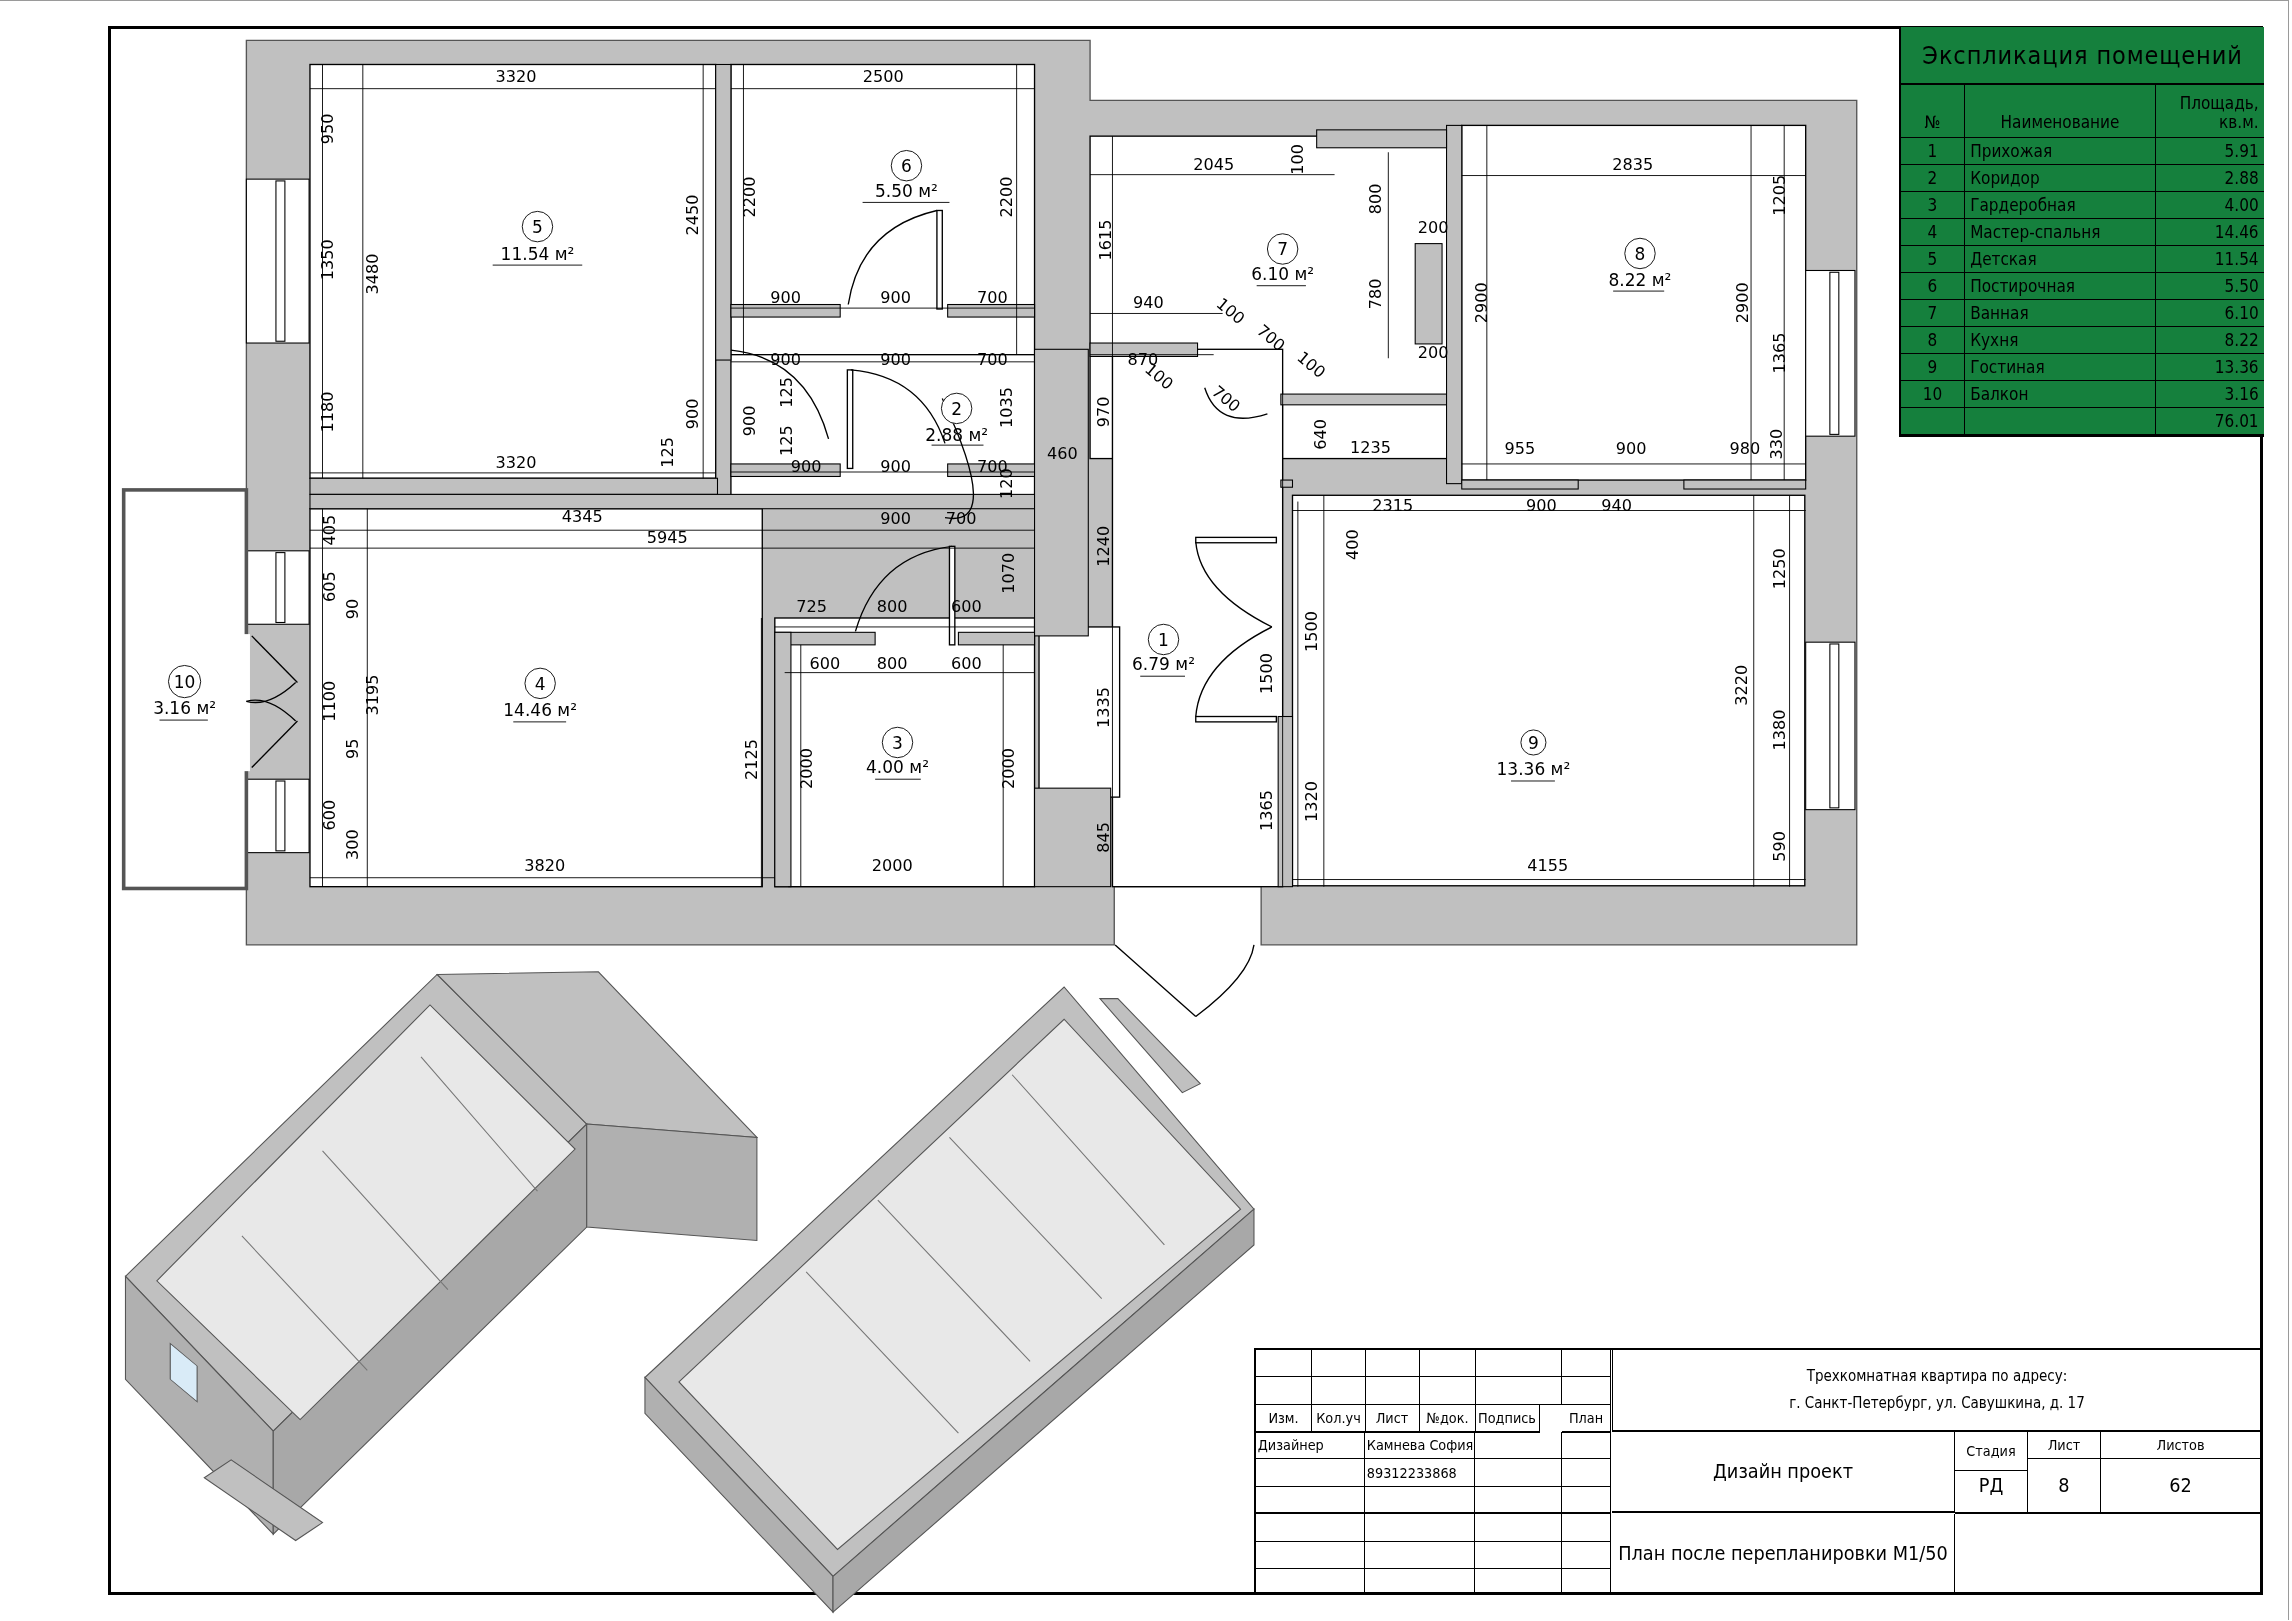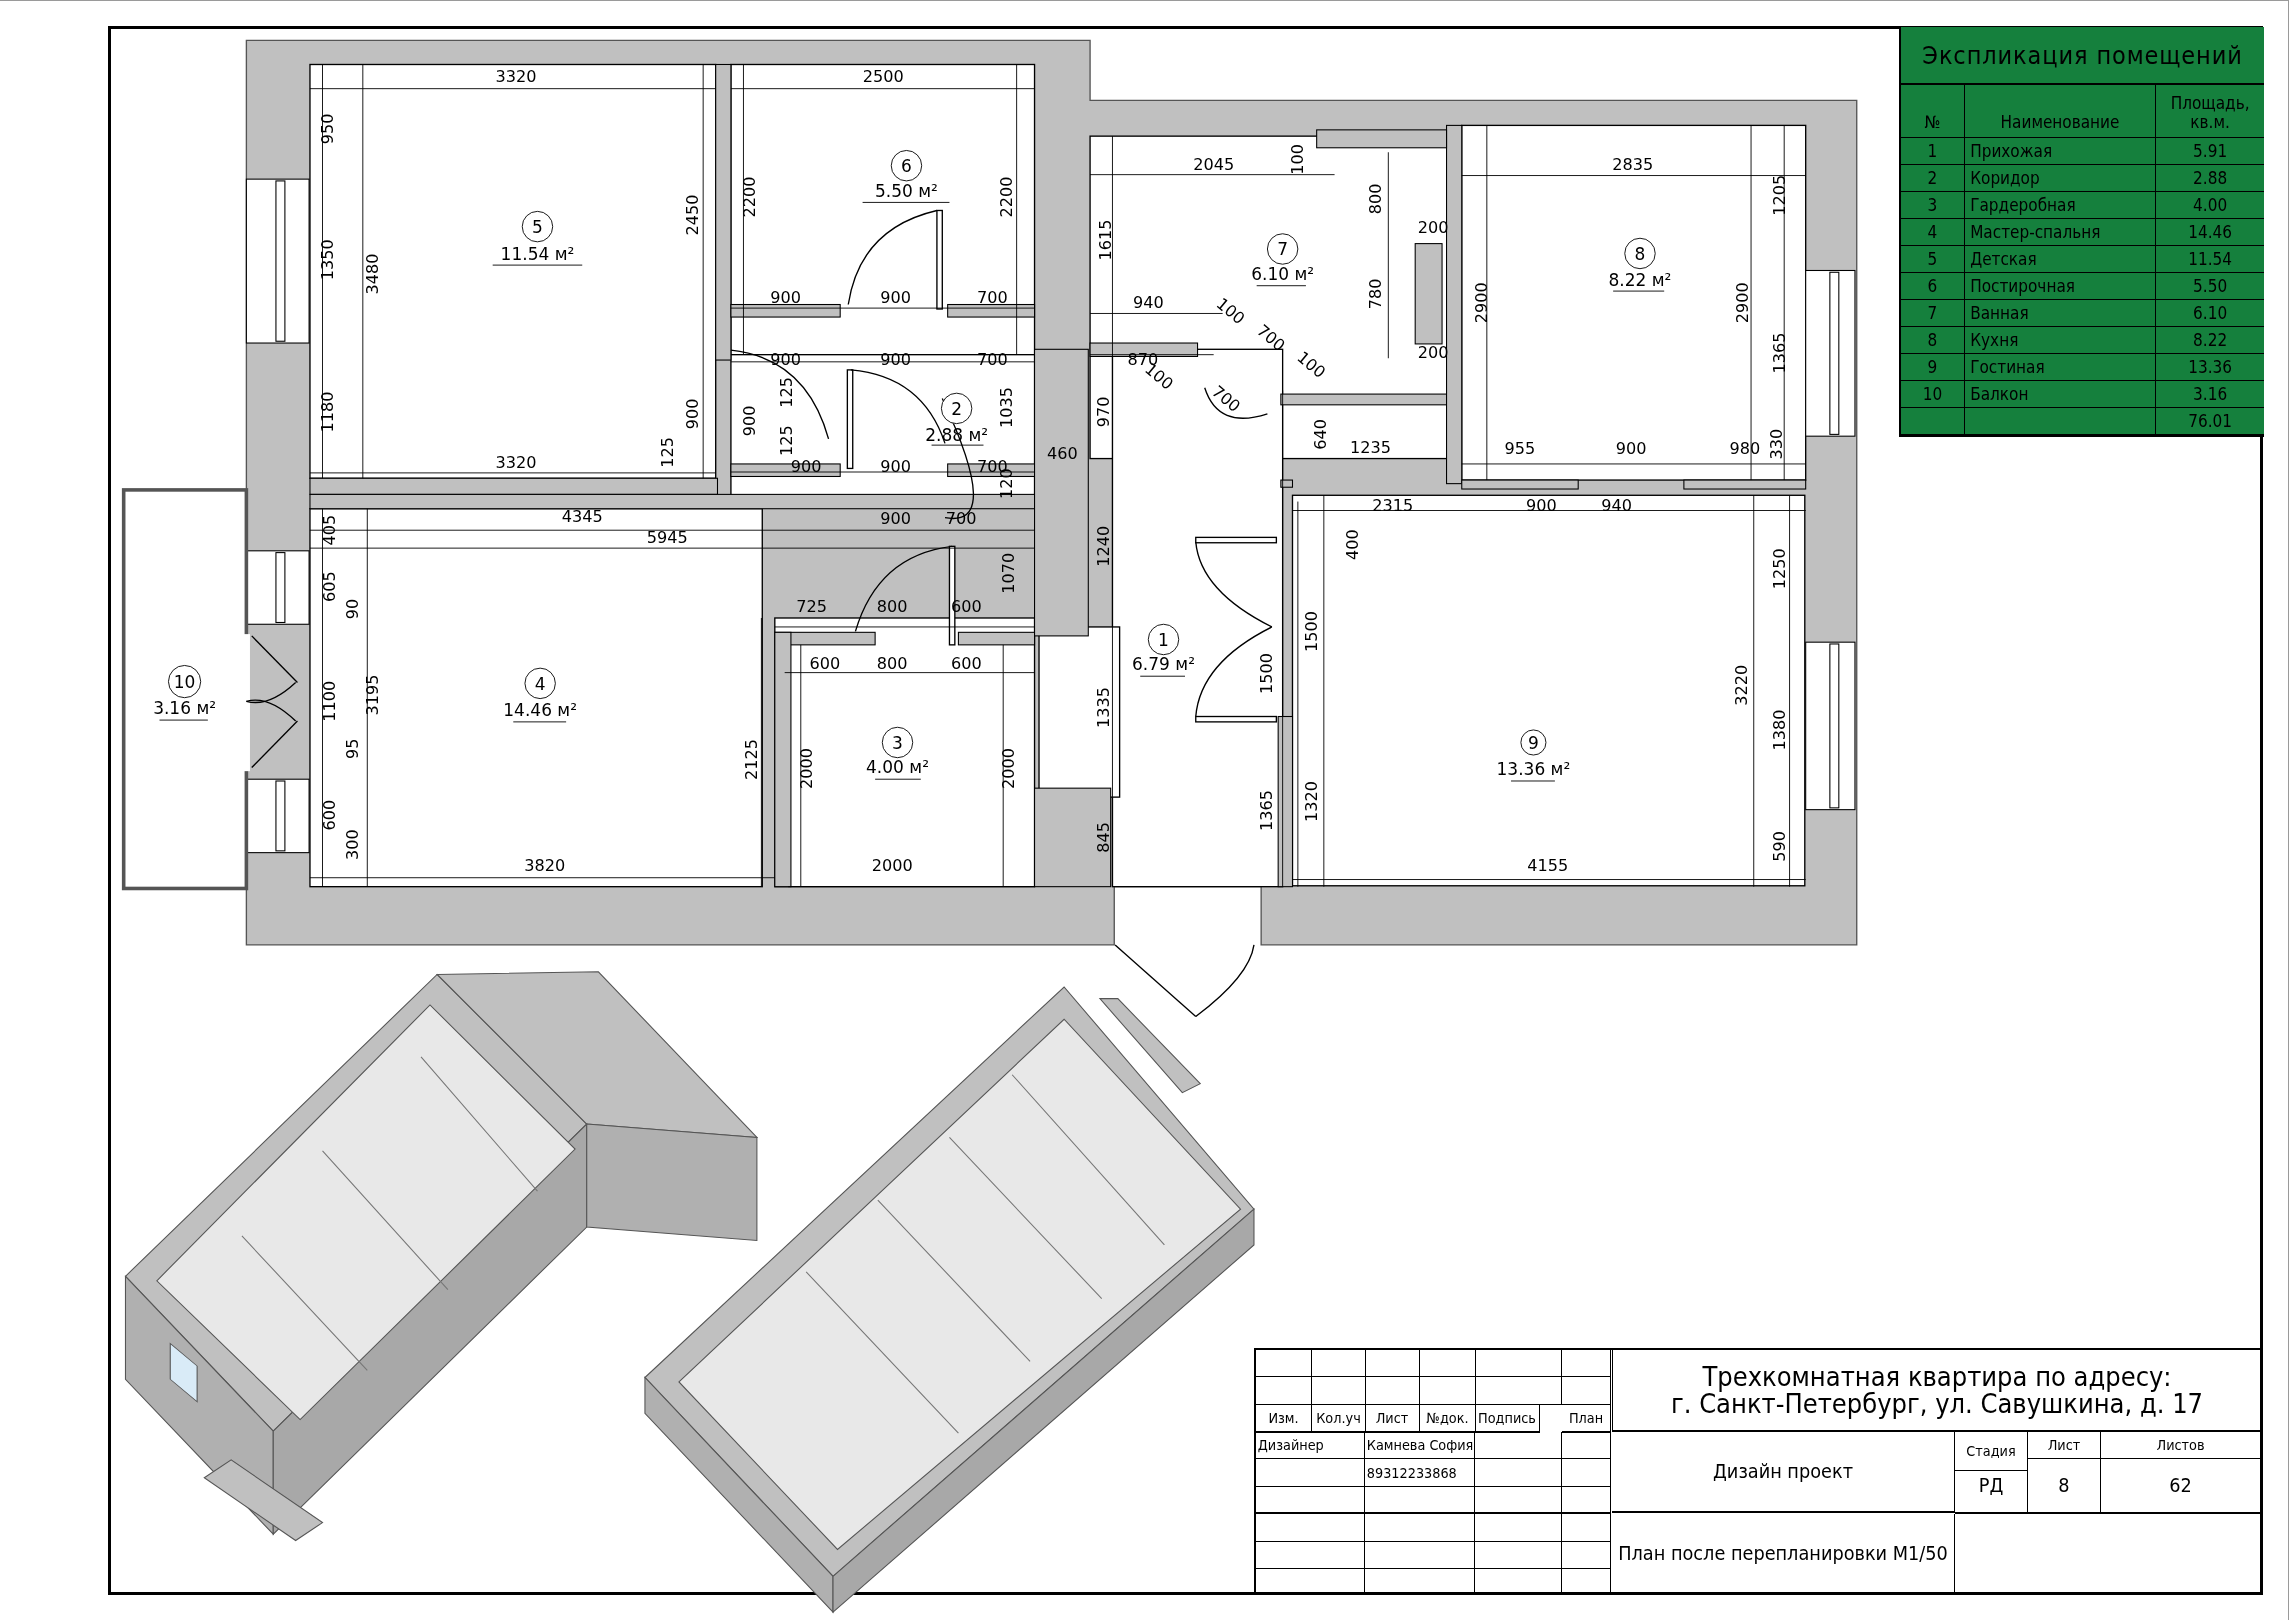--- a/index.html
+++ b/index.html
@@ -8,28 +8,28 @@
   .frame{position:absolute;left:108px;top:26px;width:2155px;height:1569px;border:3.6px solid #000;box-sizing:border-box;}
   svg text{font-family:"DejaVu Sans",sans-serif;}
   .dim{font-size:18px;fill:#000;}
   .lbl{font-size:19px;fill:#000;}
   
   .expl{position:absolute;left:1899px;top:27px;width:365px;border-left:2.7px solid #000;border-bottom:2.7px solid #000;box-sizing:border-box;background:#15803d;}
   .expl-title{height:56px;border-bottom:1.8px solid #000;display:flex;align-items:center;justify-content:center;font-size:25px;letter-spacing:0.9px;}
   .expl table{border-collapse:collapse;width:100%;font-size:17px;}
   .expl td,.expl th{border:0.9px solid #000;padding:0 5.4px;height:26px;font-weight:normal;}
   .expl tr td:first-child,.expl tr th:first-child{border-left:none;text-align:center;width:52px;}
-  .expl tr td:last-child,.expl tr th:last-child{border-right:none;text-align:center;width:97px;}
+  .expl tr td:last-child,.expl tr th:last-child{border-right:none;text-align:right;width:97px;}
   .expl thead th{height:48px;vertical-align:bottom;padding-bottom:3.6px;line-height:19.7px;}
   .expl tbody tr:first-child td{border-top:1.8px solid #000;}
   
   .tb{position:absolute;left:1254px;top:1348px;width:1009px;height:247px;border-top:2.7px solid #000;border-left:2.7px solid #000;box-sizing:border-box;font-family:"DejaVu Sans Condensed","DejaVu Sans",sans-serif;}
   .tb .cell{position:absolute;box-sizing:border-box;border-right:1.8px solid #000;border-bottom:1.8px solid #000;display:flex;align-items:center;justify-content:center;font-size:14.3px;white-space:nowrap;overflow:hidden;}
   .tb .lft{justify-content:flex-start;padding-left:1.8px;}
-  .tb .big{font-size:27px;}
+  .tb .big{font-size:15px;}
   .tb .med{font-size:19.7px;}
 </style>
 </head>
 <body>
 
 <div class="outer"></div>
 <div class="frame"></div>
 
 <svg style="position:absolute;left:0;top:0" width="2293" height="1622" viewBox="0 0 2560 1811">
   <defs>

